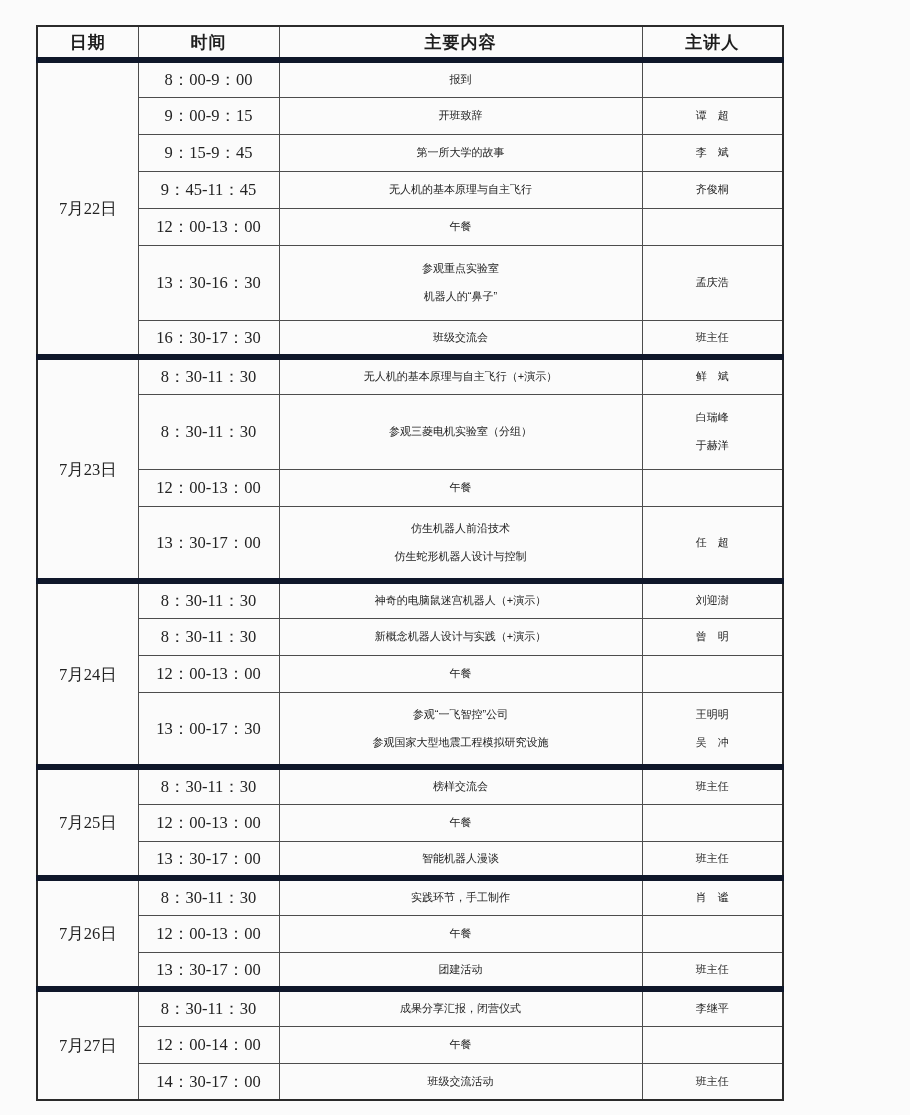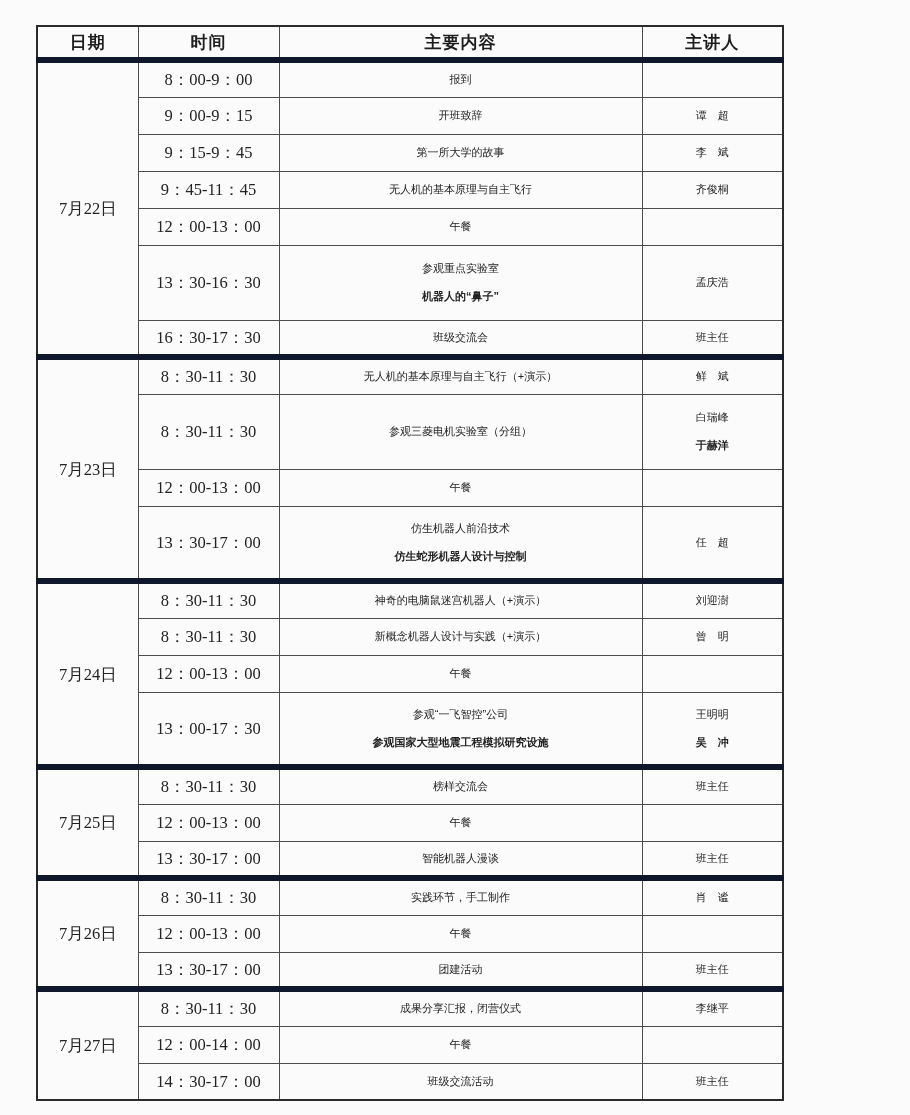--- a/index.html
+++ b/index.html
@@ -52,21 +52,21 @@
 
   td.date-cell, td.time-cell {
     font-family: "Liberation Serif", "DejaVu Serif", serif;
     font-size: 16.5px;
     white-space: nowrap;
   }
   td.content-cell, td.speaker-cell {
     font-size: 11px;
   }
   .cell-line { line-height: 19px; }
-  .cell-line + .cell-line { margin-top: 9px; font-weight: bold; }
+  .cell-line + .cell-line { margin-top: 9px; }
 </style>
 </head>
 <body>
 
 <div class="page-wrap">
   <table class="schedule">
     <colgroup>
       <col class="c-date">
       <col class="c-time">
       <col class="c-content">

